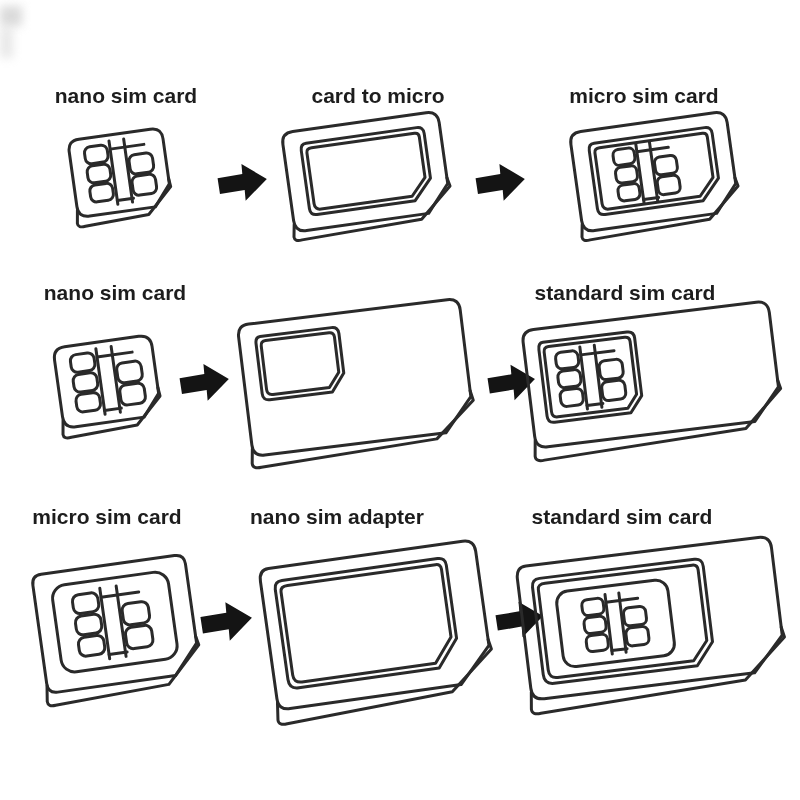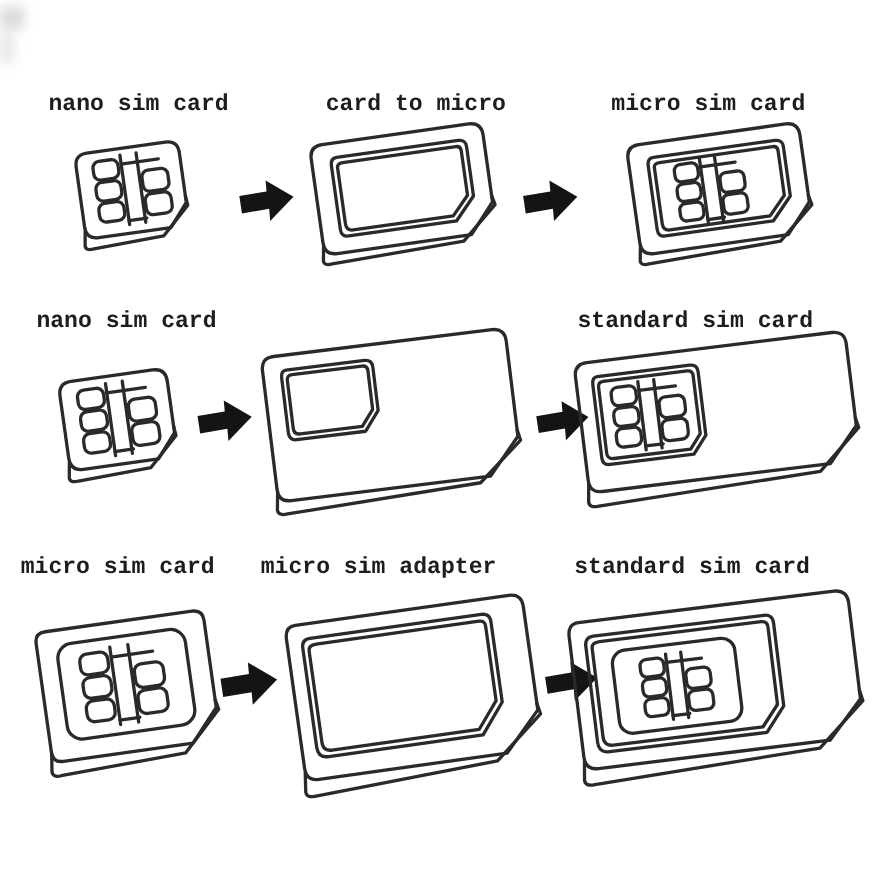--- a/index.html
+++ b/index.html
@@ -5,21 +5,21 @@
   :root{
     --page-bg:#ffffff;
     --line-color:#2a2a2a;
     --arrow-color:#141414;
     --label-color:#1d1d1d;
   }
   html,body{margin:0;padding:0;background:#e9e9e9;}
   .canvas{
     position:relative;width:800px;height:800px;margin:0 auto;
     background:var(--page-bg);overflow:hidden;
-    font-family:Liberation Mono, monospace;
+    font-family:Liberation Sans, sans-serif;
   }
   .lbl{
     position:absolute;text-align:center;
     font-size:21px;font-weight:700;color:var(--label-color);
     letter-spacing:0px;white-space:nowrap;
   }
   .fig{position:absolute;}
   .fig svg{width:100%;height:100%;display:block;}
   
   .ln, .ln path, .ln rect{
@@ -191,21 +191,21 @@
         <use href="#arrowsym" xlink:href="#arrowsym"></use>
       </svg>
   </div>
   <div class="fig" style="left:506px;top:300px;width:290px;height:185px;">
     <svg viewBox="0 0 290 188">
         <use href="#figE" xlink:href="#figE"></use>
       </svg>
   </div>
 
   <div class="lbl" style="left:7px;top:505px;width:200px;">micro sim card</div>
-  <div class="lbl" style="left:237px;top:505px;width:200px;">micro sim adapter</div>
+  <div class="lbl" style="left:237px;top:505px;width:200px;">nano sim adapter</div>
   <div class="lbl" style="left:522px;top:505px;width:200px;">standard sim card</div>
 
   <div class="fig" style="left:22px;top:545px;width:195px;height:200px;">
     <svg viewBox="0 0 200 198">
         <use href="#figF" xlink:href="#figF"></use>
       </svg>
   </div>
   <div class="fig" style="left:198px;top:598px;width:58px;height:46px;">
     <svg viewBox="0 0 54 44">
         <use href="#arrowsym" xlink:href="#arrowsym"></use>

